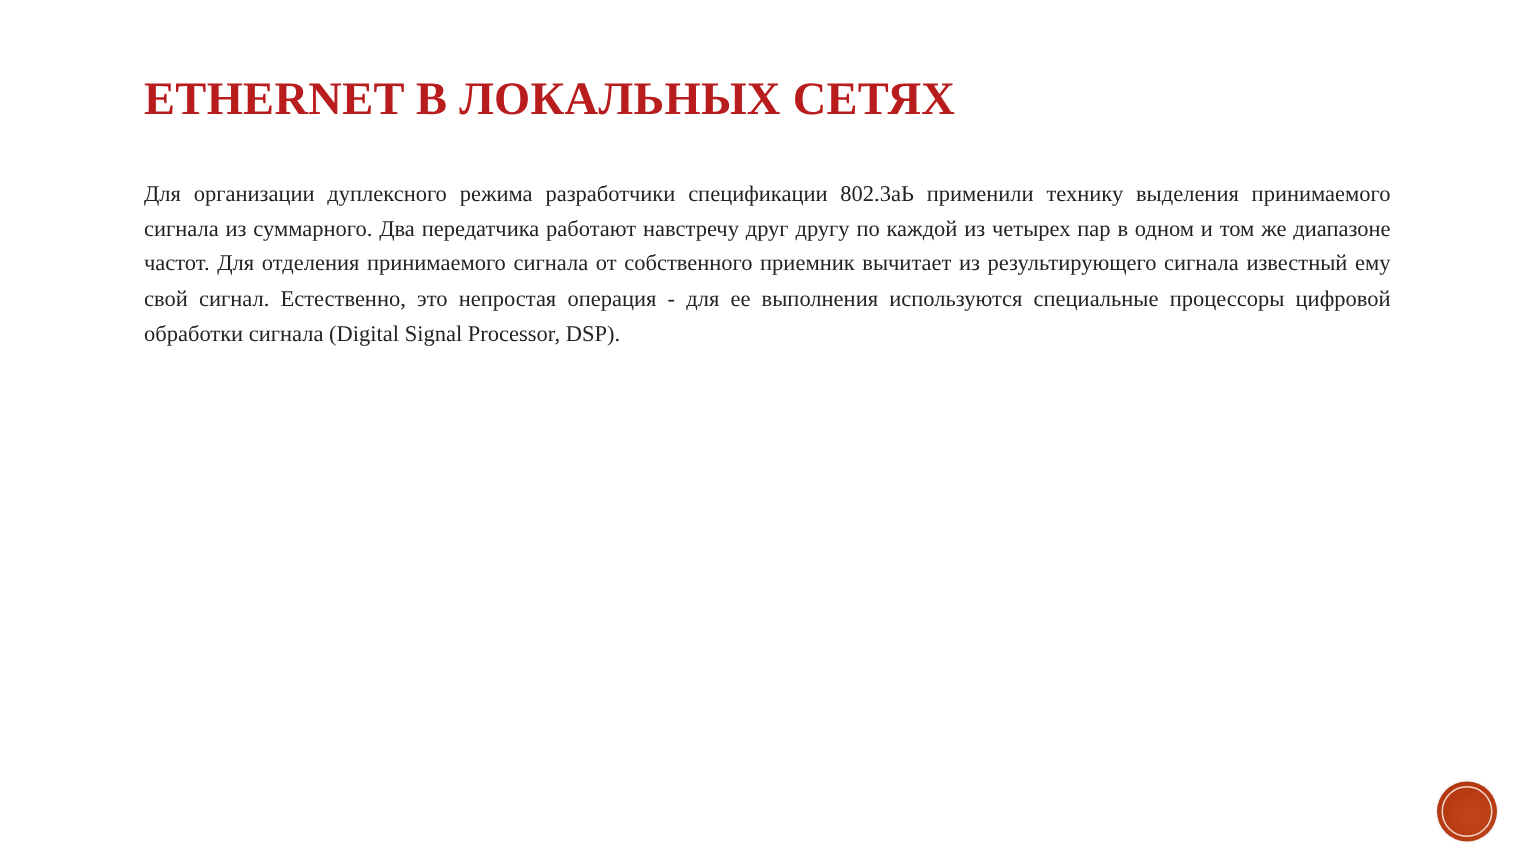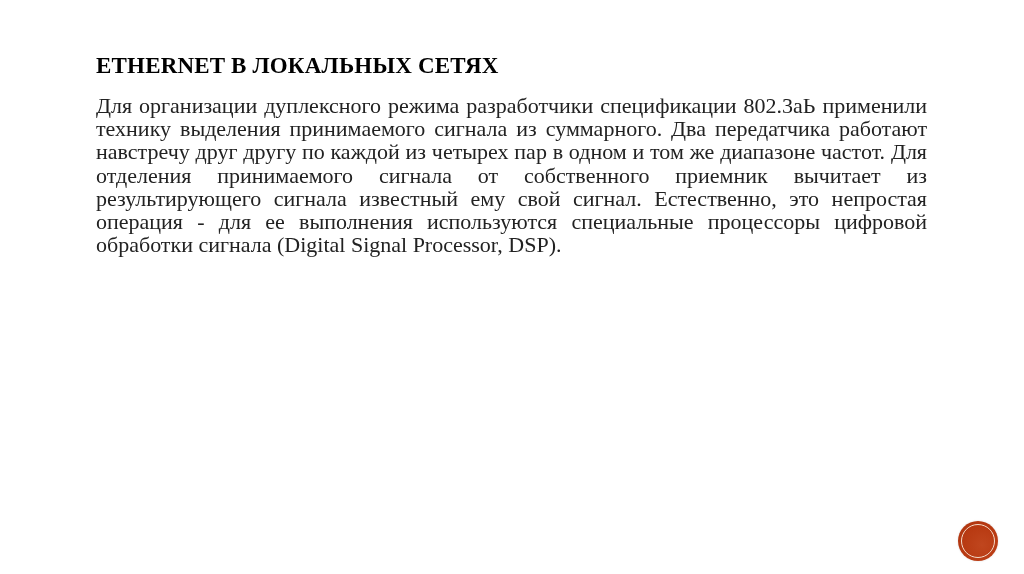--- a/index.html
+++ b/index.html
@@ -22,34 +22,34 @@
       height: 574px;
       background: #ffffff;
     }
     .title {
       position: absolute;
       left: 96px;
       top: 52px;
       margin: 0;
       font-family: "Liberation Serif", "DejaVu Serif", serif;
       font-weight: bold;
-      font-size: 23px;
+      font-size: 31px;
       letter-spacing: 0.2px;
-      color: #000000;
+      color: #b91c1c;
       line-height: 28px;
       white-space: nowrap;
     }
     .body-text {
       position: absolute;
       left: 96px;
-      top: 94px;
+      top: 119px;
       width: 831px;
       margin: 0;
       font-family: "Liberation Serif", "DejaVu Serif", serif;
-      font-size: 22px;
+      font-size: 15px;
       line-height: 23.2px;
       color: #222222;
       text-align: justify;
     }
     .slide-badge {
       position: absolute;
       left: 958px;
       top: 521px;
       width: 40px;
       height: 40px;

